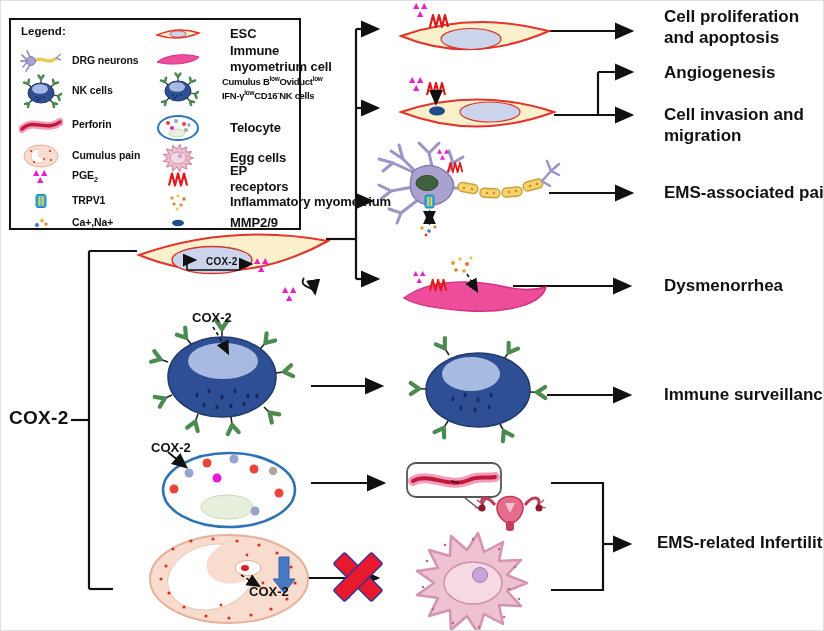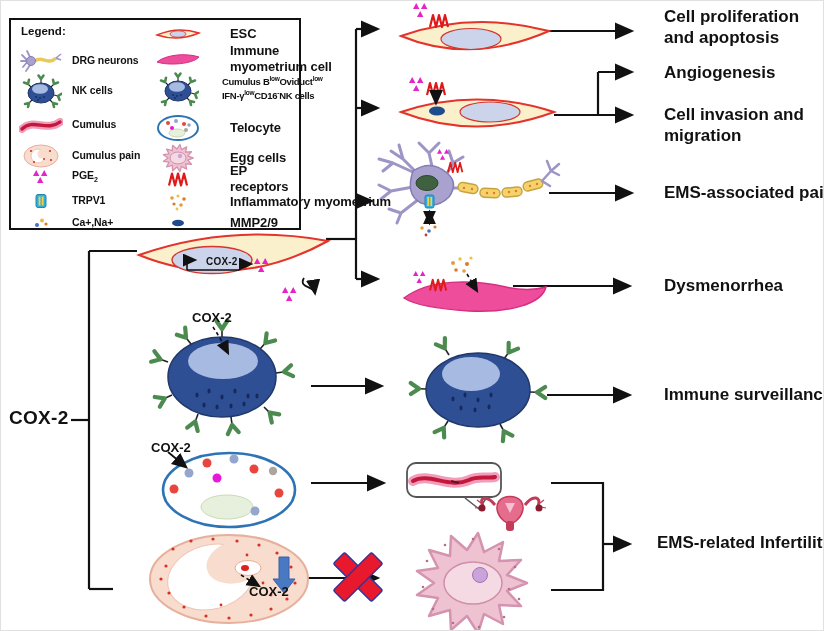--- a/index.html
+++ b/index.html
@@ -101,21 +101,21 @@
       <span class="llab">NK cells</span>
     </div>
 
     <div class="lrow" style="top:91px;height:28px">
       <span class="lic">
           <svg width="44" height="22" viewBox="0 0 44 22">
         <path d="M3,15 C14,4 28,18 41,8" stroke="#F29BBA" stroke-width="8" stroke-linecap="round" fill="none"></path>
         <path d="M3,15 C14,4 28,18 41,8" stroke="#C2183C" stroke-width="3.4" stroke-linecap="round" fill="none"></path>
       </svg>
         </span>
-      <span class="llab">Cumulus</span>
+      <span class="llab">Perforin</span>
     </div>
 
     <div class="lrow" style="top:121px;height:30px">
       <span class="lic">
           <svg width="38" height="26" viewBox="0 0 38 26">
         <ellipse cx="19" cy="13" rx="17" ry="11" fill="#F8DCCE" stroke="#E6B09C"></ellipse>
         <circle cx="16" cy="13" r="7" fill="#fff" stroke="#EFC4B4"></circle>
         <circle cx="20" cy="11" r="4.5" fill="#F8DCCE"></circle>
         <g fill="#D93025">
               <circle cx="9" cy="8" r="1.1"></circle>

